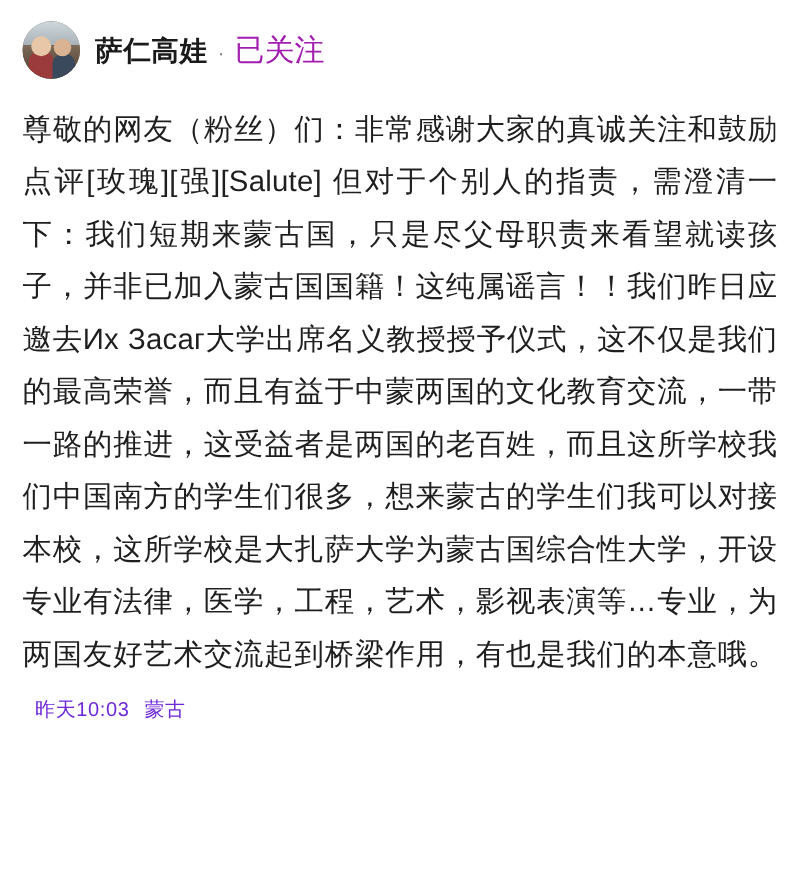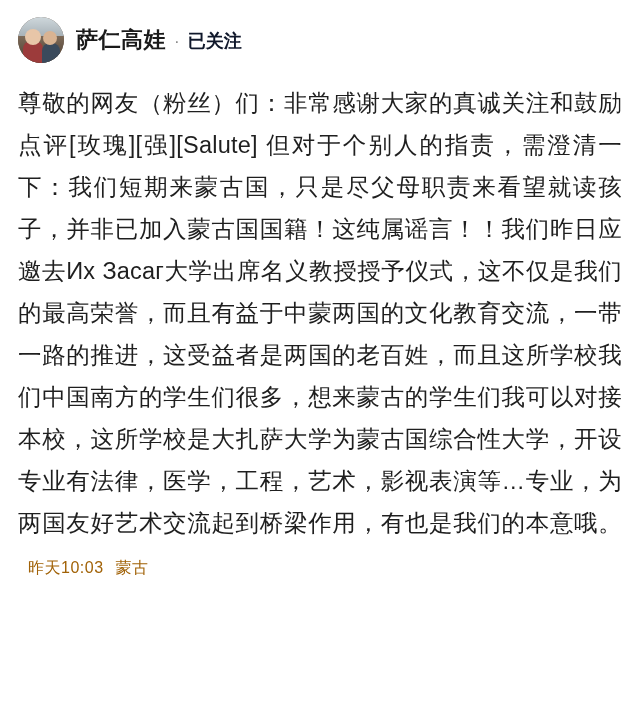--- a/index.html
+++ b/index.html
@@ -86,38 +86,38 @@
     font-weight: bold;
     color: #1a1a1a;
     letter-spacing: 0.5px;
     white-space: nowrap;
   }
   .dot-sep {
     font-size: 17px;
     color: #8a8a8a;
   }
   .follow-state {
-    font-size: 18px;
-    color: #0f172a;
-    font-weight: bold;
+    font-size: 24px;
+    color: #a21caf;
+    font-weight: normal;
     white-space: nowrap;
   }
   .body-text {
     margin-top: 16px;
     font-size: 23.5px;
     line-height: 42px;
     color: #1f1f1f;
     text-align: justify;
     letter-spacing: 0.2px;
     word-break: break-word;
   }
   .meta {
     display: inline;
     font-size: 16px;
-    color: #a16207;
+    color: #6d28d9;
     margin-left: 10px;
     letter-spacing: 0.5px;
     white-space: nowrap;
   }
   .meta .meta-loc {
     margin-left: 12px;
   }
 </style>
 </head>
 <body>

